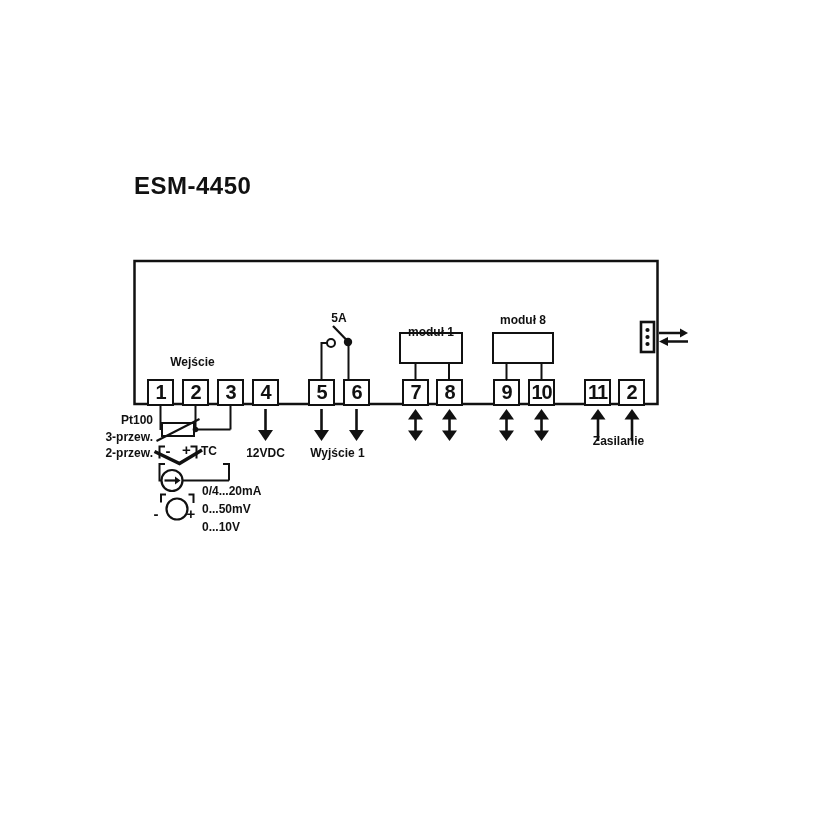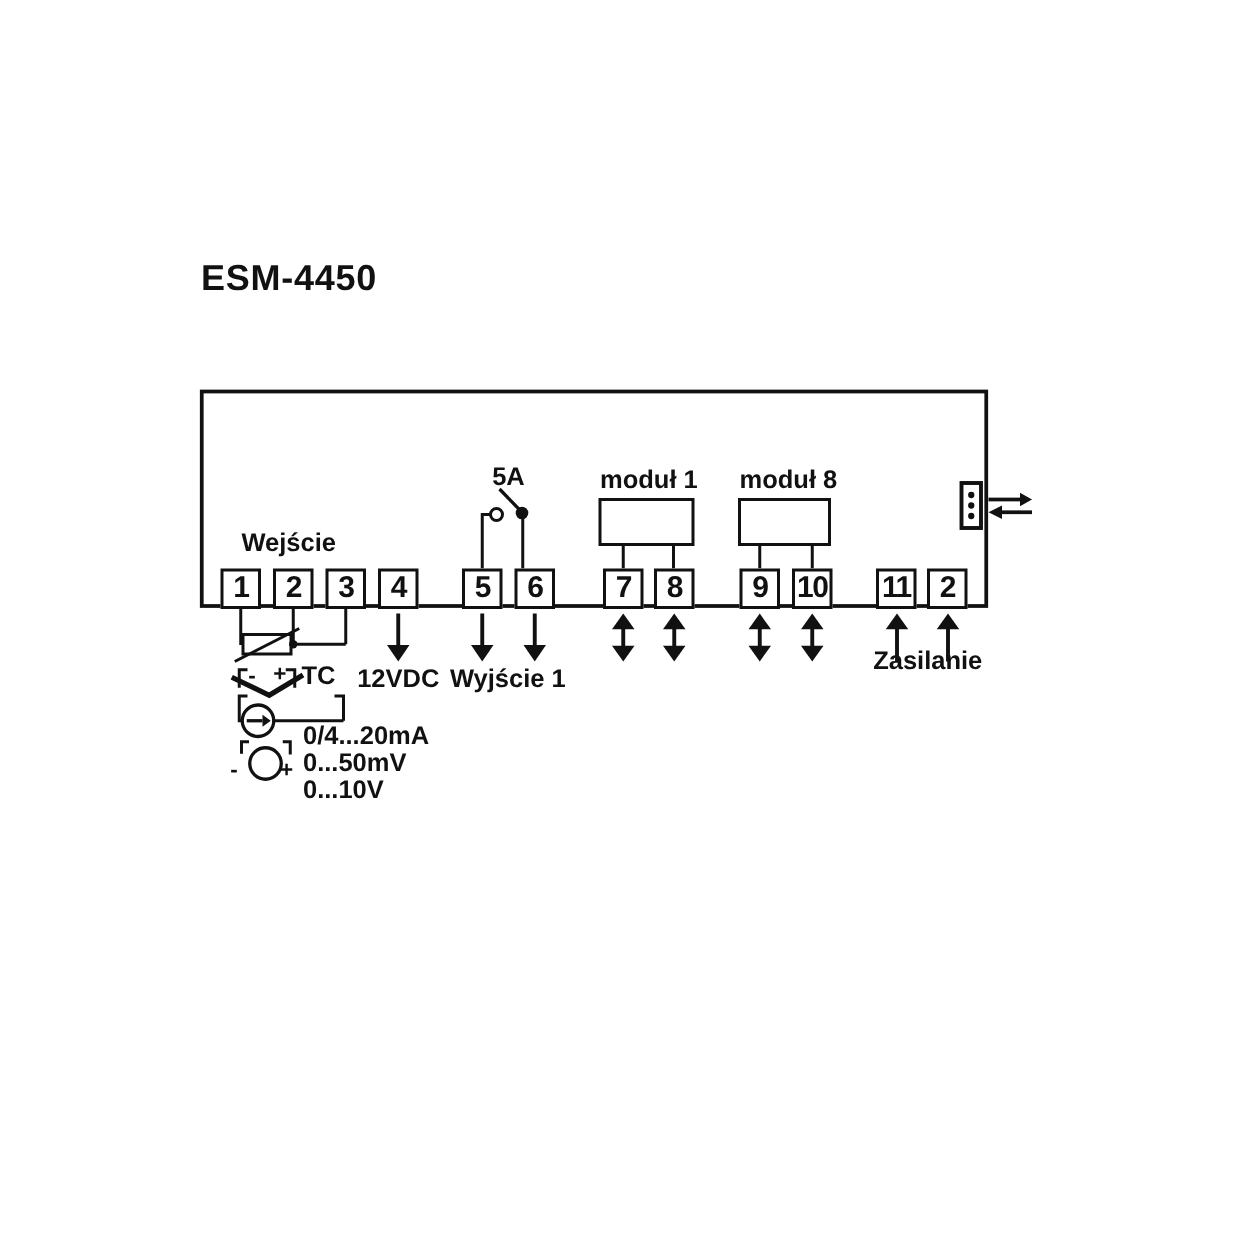--- a/index.html
+++ b/index.html
@@ -8,21 +8,21 @@
     font-family:"Liberation Sans", sans-serif; color:#111111; overflow:hidden;
   }
   svg { position:absolute; left:0; top:0; }
   .ln   { stroke:#111111; stroke-width:2; fill:none; }
   .ln22 { stroke:#111111; stroke-width:2.2; fill:none; }
   .ln25 { stroke:#111111; stroke-width:2.5; fill:none; }
   .ln26 { stroke:#111111; stroke-width:2.6; fill:none; }
   .ln35 { stroke:#111111; stroke-width:3.5; fill:none; stroke-linejoin:miter; }
   .wh   { fill:#ffffff; stroke:#111111; }
   .ink  { fill:#111111; stroke:none; }
-  .lbl  { position:absolute; font-weight:bold; font-size:17px; line-height:16.5px; white-space:nowrap; }
+  .lbl  { position:absolute; font-weight:bold; font-size:12px; line-height:16.5px; white-space:nowrap; }
   .ctr  { text-align:center; }
   .rgt  { text-align:right; }
   .title{ position:absolute; left:134px; top:172px; font-weight:bold; font-size:24px; letter-spacing:0.5px; }
   .term {
     position:absolute; top:379px; width:27px; height:27px; box-sizing:border-box;
     border:2px solid #111111; background:#ffffff;
     display:flex; align-items:center; justify-content:center;
     font-weight:bold; font-size:20px; letter-spacing:-1px;
   }
   .sign { position:absolute; width:12px; text-align:center; font-weight:bold; font-size:15px; line-height:14px; }
@@ -145,24 +145,29 @@
   <div class="term" style="left:343px">6</div>
   <div class="term" style="left:402px">7</div>
   <div class="term" style="left:436px">8</div>
   <div class="term" style="left:493px">9</div>
   <div class="term" style="left:528px">10</div>
   <div class="term" style="left:584px">11</div>
   <div class="term" style="left:618px">2</div>
 
   <div class="lbl ctr" style="left:147px; top:354px; width:91px">Wejście</div>
   <div class="lbl ctr" style="left:314px; top:310px; width:50px">5A</div>
-  <div class="lbl ctr" style="left:400px; top:312px; width:62px">moduł 1</div>
+  <div class="lbl ctr" style="left:400px; top:324px; width:62px">moduł 1</div>
   <div class="lbl ctr" style="left:493px; top:312px; width:60px">moduł 8</div>
 
 
+  <div class="lbl rgt" style="left:63px; top:412px; width:90px">
+    <div>Pt100</div>
+    <div>3-przew.</div>
+    <div>2-przew.</div>
+  </div>
   <div class="sign" style="left:162px;   top:444px">-</div>
   <div class="sign" style="left:180.5px; top:443px">+</div>
   <div class="lbl" style="left:201px; top:443px">TC</div>
   <div class="lbl" style="left:202px; top:483px">0/4...20mA</div>
   <div class="sign" style="left:150px; top:507px">-</div>
   <div class="sign" style="left:185px; top:507px">+</div>
   <div class="lbl" style="left:202px; top:501px">0...50mV</div>
   <div class="lbl" style="left:202px; top:519px">0...10V</div>
 
   <div class="lbl ctr" style="left:228px; top:445px; width:75px">12VDC</div>

